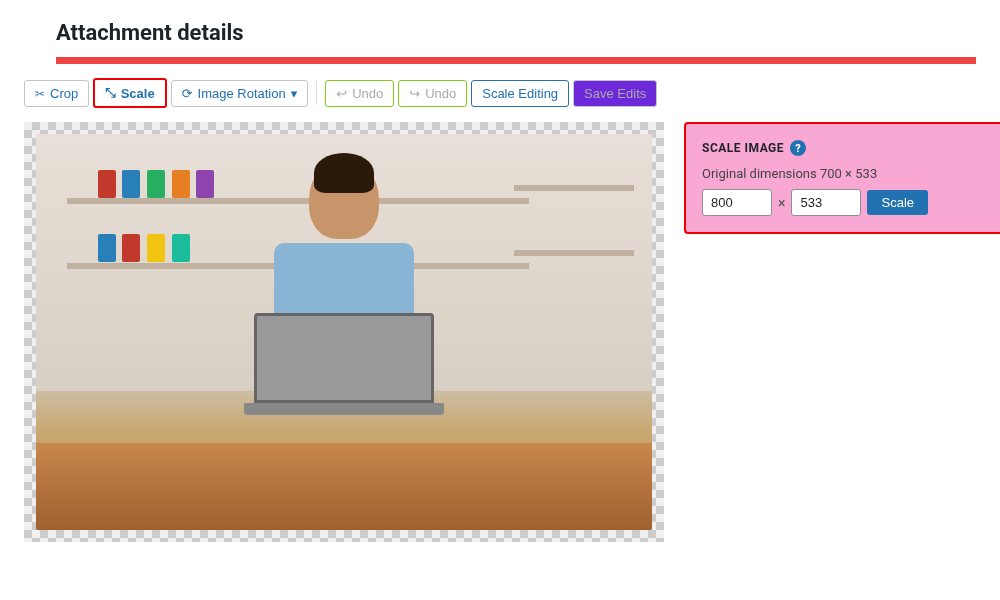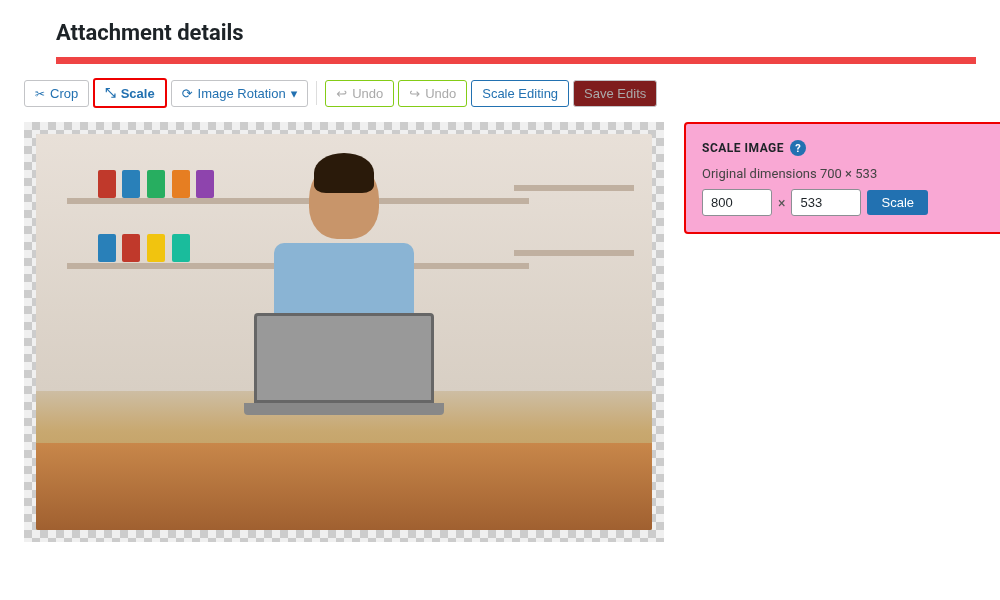--- a/index.html
+++ b/index.html
@@ -71,21 +71,21 @@
     .toolbar-btn-secondary.disabled {
       color: #aaa;
       cursor: default;
     }
     .toolbar-btn-cancel {
       background: #fff;
       color: #2271b1;
       border-color: #2271b1;
     }
     .toolbar-btn-save {
-      background: #7f1d1d;
+      background: #6d28d9;
       color: #aaa;
       border-color: #c3c4c7;
       cursor: default;
     }
 
     [data-name="main-content"] {
       display: flex;
       gap: 20px;
       align-items: flex-start;
     }

